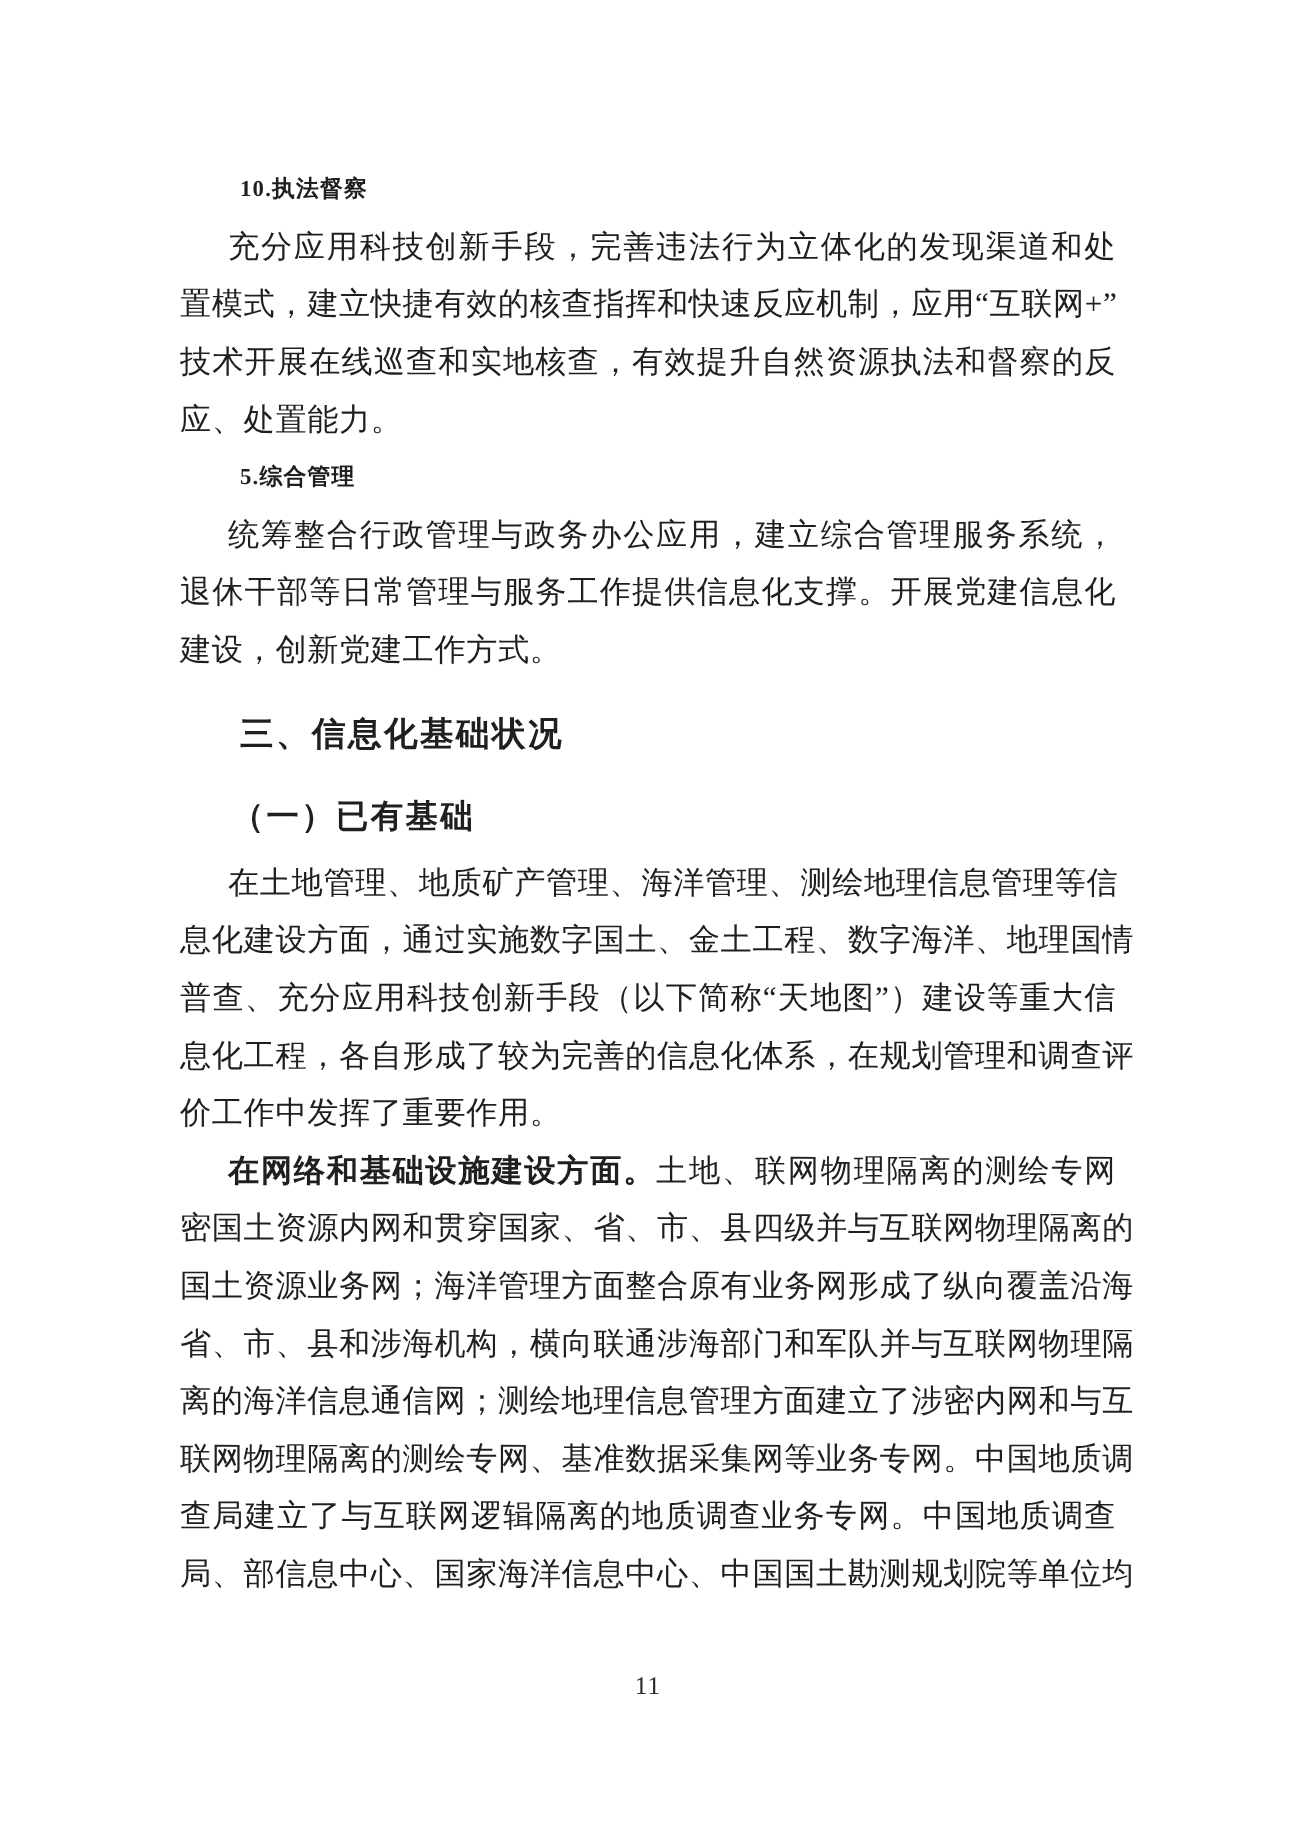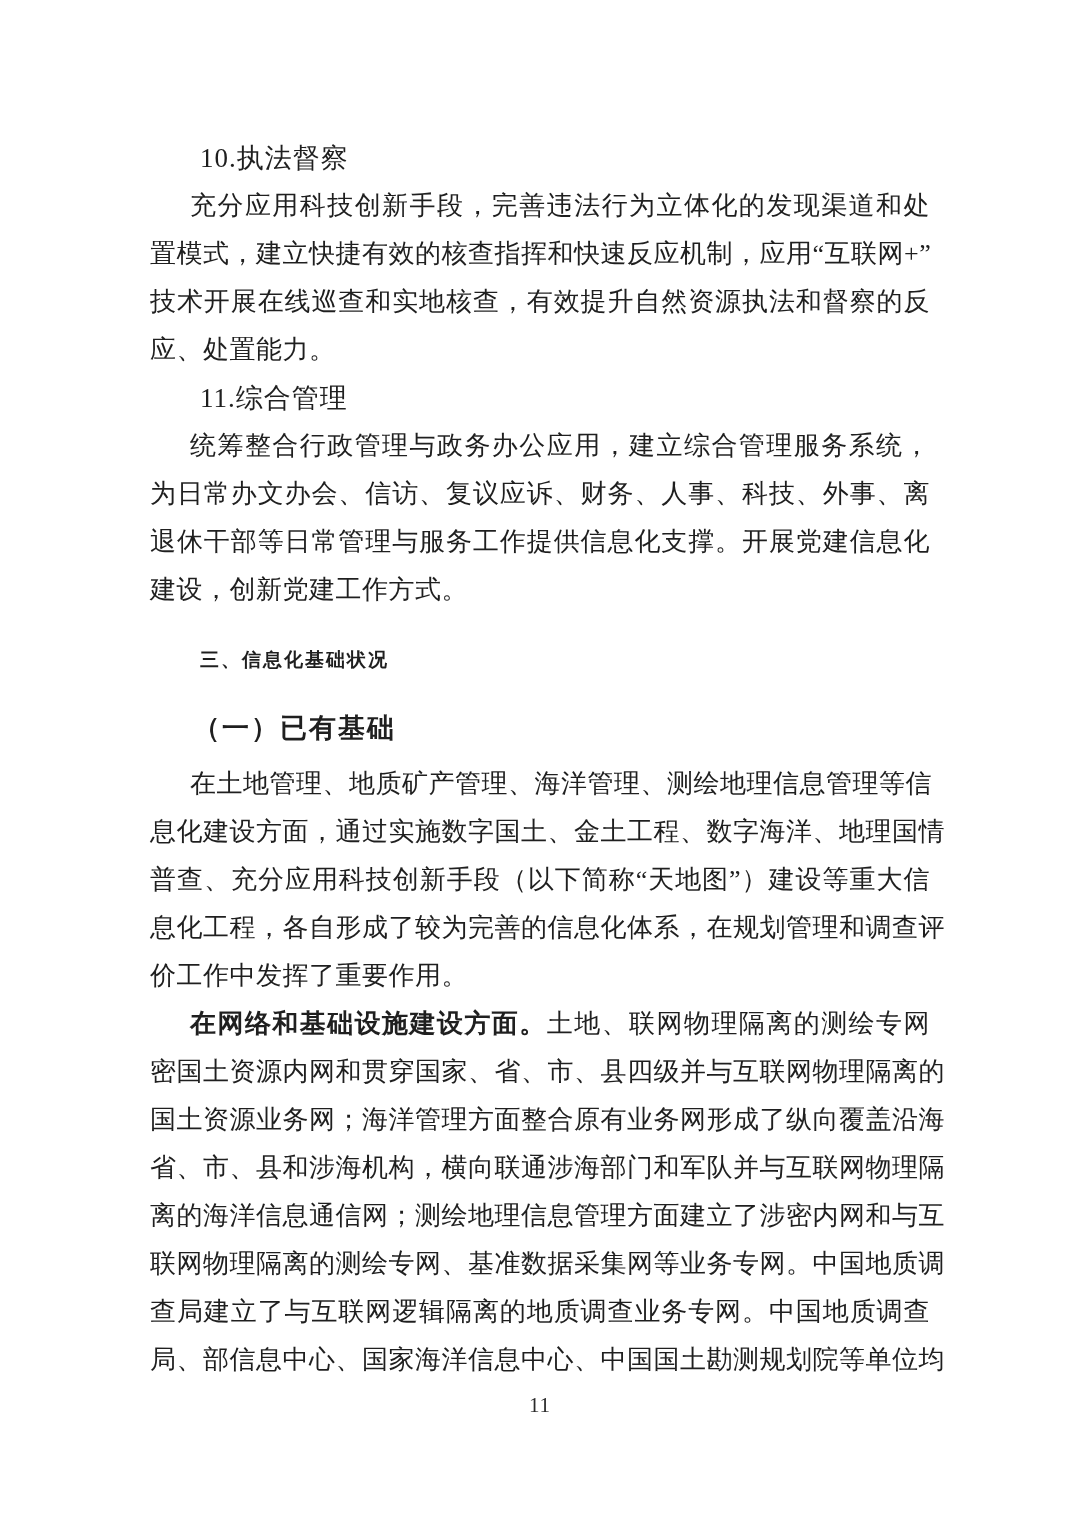--- a/index.html
+++ b/index.html
@@ -28,31 +28,31 @@
     letter-spacing: 0.5px;
     color: var(--ink);
     text-align: justify;
     text-align-last: justify;
     white-space: nowrap;
   }
   .line.end { text-align-last: left; }
   .line.indent { text-indent: 40px; }
   .h-num {
     height: 48px; line-height: 48px;
-    font-size: 27px;
-    font-weight: normal;
+    font-size: 19px;
+    font-weight: bold;
     text-indent: 50px;
     letter-spacing: 1px;
     color: var(--ink);
   }
   .h-chapter {
     height: 48px; line-height: 48px;
     margin-top: 22px;
     font-family: "Liberation Sans", "DejaVu Sans", sans-serif;
-    font-size: 19px;
+    font-size: 28px;
     font-weight: bold;
     letter-spacing: 2px;
     text-indent: 50px;
     color: var(--ink);
   }
   .h-sub {
     height: 48px; line-height: 48px;
     margin-top: 20px;
     font-family: Liberation Serif, serif;
     font-size: 27px;
@@ -80,24 +80,23 @@
   <div class="textblock">
 
     <div class="h-num">10.执法督察</div>
     <div>
       <div class="line indent">充分应用科技创新手段，完善违法行为立体化的发现渠道和处</div>
       <div class="line">置模式，建立快捷有效的核查指挥和快速反应机制，应用“互联网+”</div>
       <div class="line">技术开展在线巡查和实地核查，有效提升自然资源执法和督察的反</div>
       <div class="line end">应、处置能力。</div>
     </div>
 
-    <div class="h-num">11.综合管理</div>
+    <div class="h-num">5.综合管理</div>
     <div>
       <div class="line indent">统筹整合行政管理与政务办公应用，建立综合管理服务系统，</div>
-      <div class="line">为日常办文办会、信访、复议应诉、财务、人事、科技、外事、离</div>
       <div class="line">退休干部等日常管理与服务工作提供信息化支撑。开展党建信息化</div>
       <div class="line end">建设，创新党建工作方式。</div>
     </div>
 
     <div class="h-chapter">三、信息化基础状况</div>
     <div class="h-sub">（一）已有基础</div>
 
     <div class="gap-before">
       <div class="line indent">在土地管理、地质矿产管理、海洋管理、测绘地理信息管理等信</div>
       <div class="line">息化建设方面，通过实施数字国土、金土工程、数字海洋、地理国情</div>

